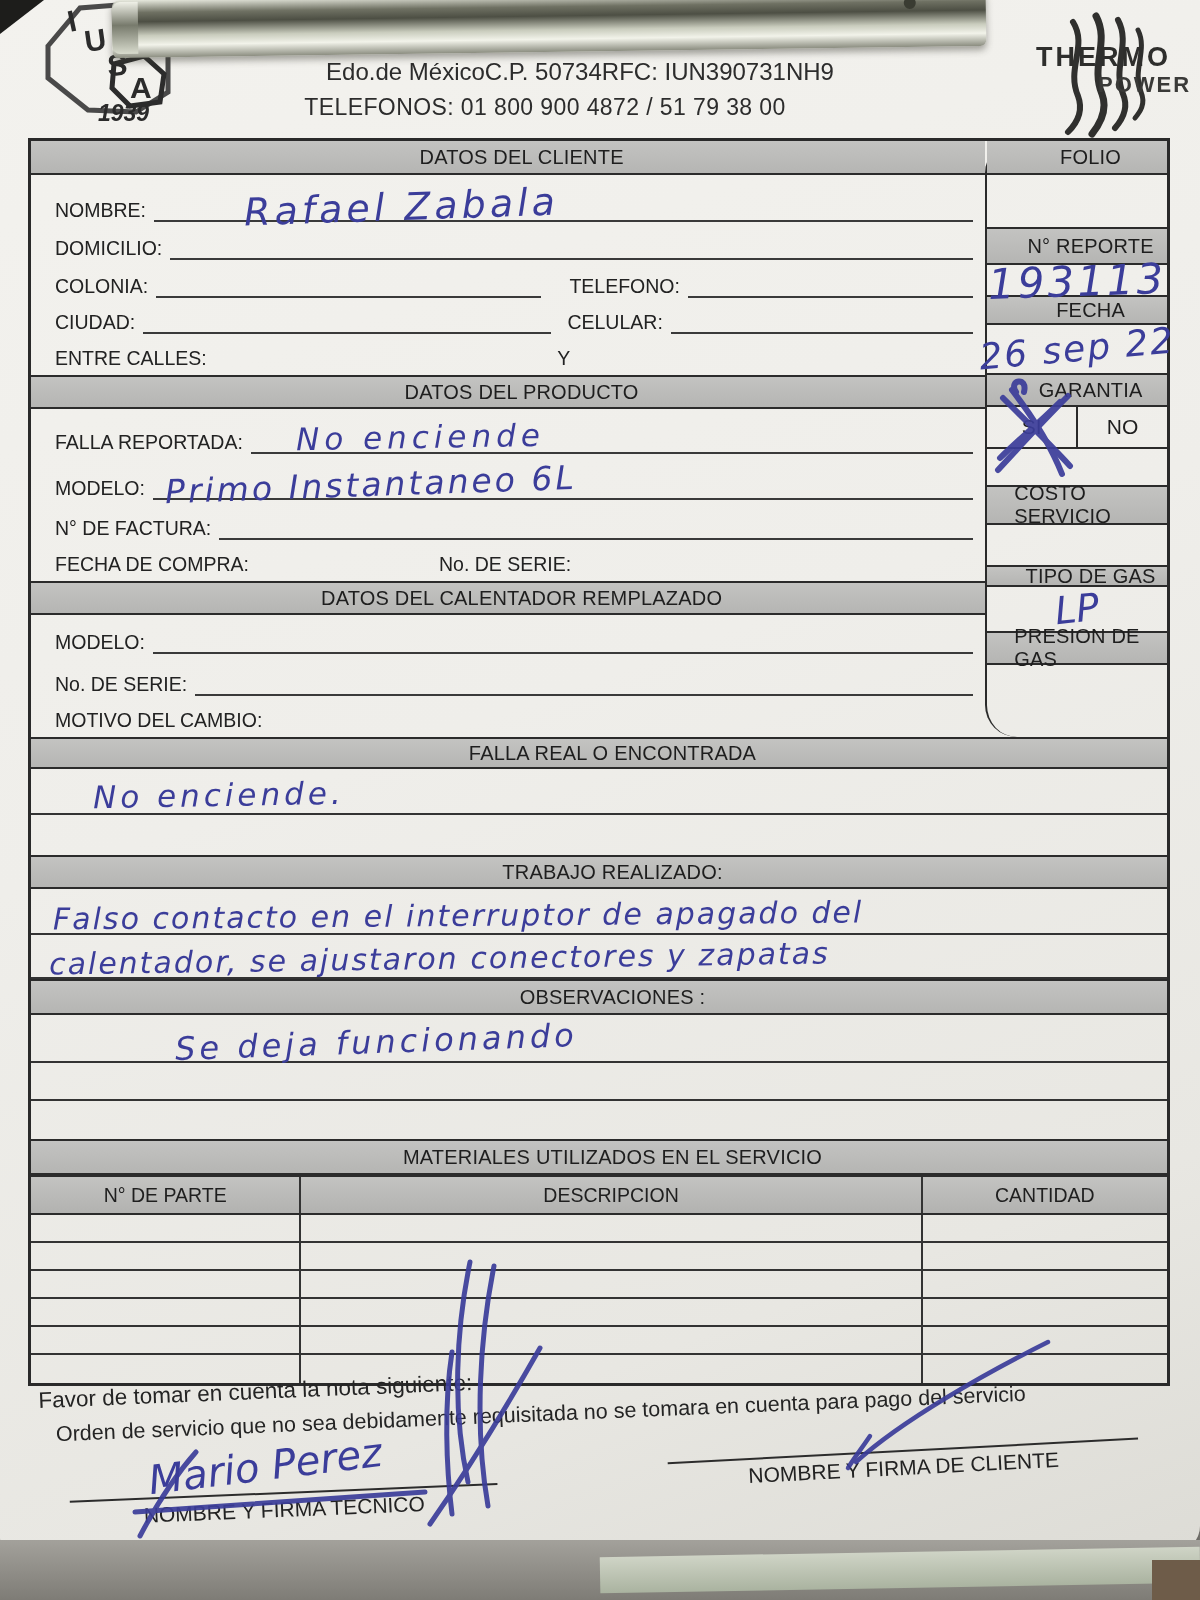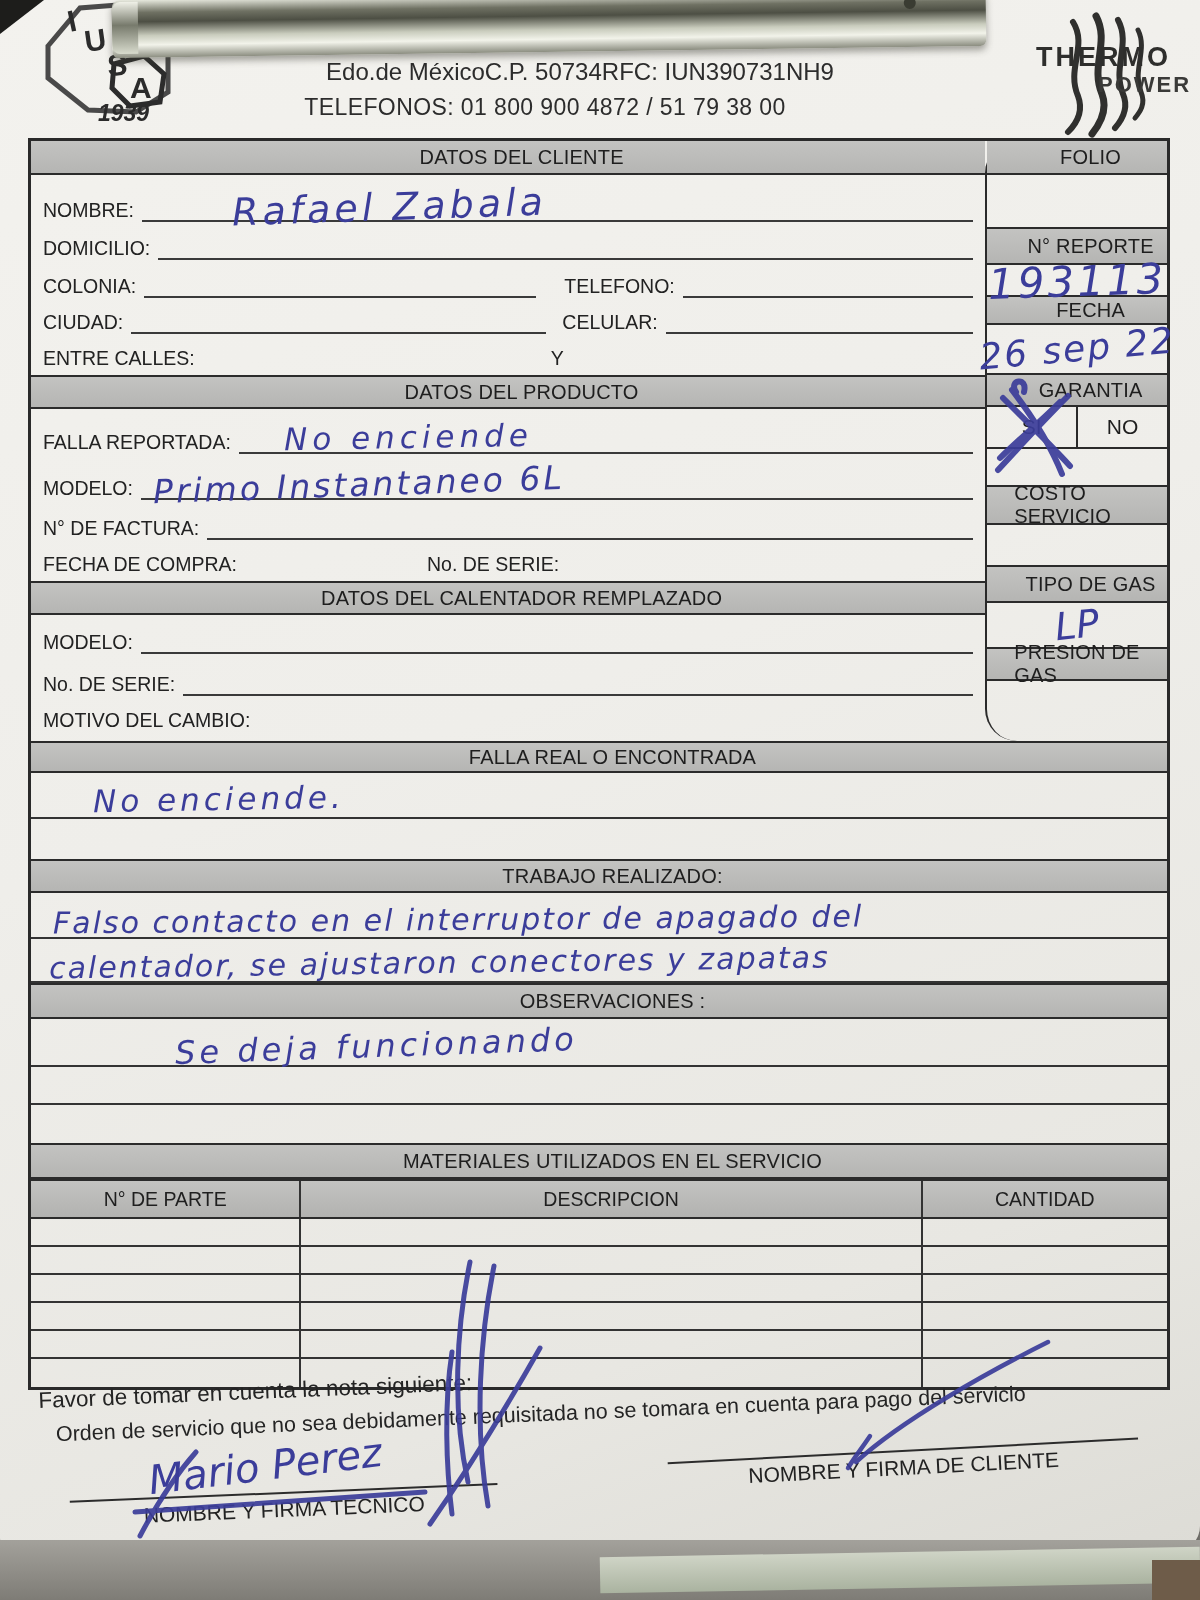--- a/index.html
+++ b/index.html
@@ -28,21 +28,21 @@
   .year{position:absolute;left:98px;top:100px;font-size:23px;font-weight:bold;font-style:italic;color:#2b2b2b;}
   
   .form{position:absolute;left:28px;top:138px;width:1142px;border:3px solid #2a2a2a;background:transparent;}
   *,*::before,*::after{box-sizing:border-box;}
   .topgrid{display:flex;}
   .maincol{width:84%;}
   .rightcol{width:16%;border-left:2.5px solid #2a2a2a;border-radius:32px;}
   .band{background:linear-gradient(180deg,#c3c3c1,#b5b5b3);border-top:2px solid #2b2b2b;border-bottom:2px solid #2b2b2b;
     display:flex;align-items:center;justify-content:center;font-size:20px;color:#1e1e1e;letter-spacing:.2px;padding-left:27px;}
   .band.first{border-top:none;}
-  .frow{display:flex;align-items:flex-end;padding:0 12px 5px 12px;position:relative;}
+  .frow{display:flex;align-items:flex-end;padding:0 12px 5px 24px;position:relative;}
   .lbl{font-size:19.5px;color:#222;white-space:nowrap;}
   .fill{flex:1;border-bottom:2.2px solid #3a3a3a;margin-left:8px;height:100%;position:relative;display:flex;align-items:flex-end;overflow:visible;}
   .rrow{display:flex;align-items:center;justify-content:center;position:relative;overflow:visible;}
   .bb{border-bottom:2px solid #2b2b2b;}
   .ink{font-family:"DejaVu Sans",sans-serif;font-style:italic;color:#3b3d9a;white-space:nowrap;line-height:.9;position:relative;}
   .sino{display:flex;}
   .sino>div{flex:1;display:flex;align-items:center;justify-content:center;font-size:21px;color:#1e1e1e;}
   .sino>div+div{border-left:2.5px solid #2a2a2a;}
   .lrow{border-bottom:2.5px solid #333;display:flex;align-items:center;padding:0 14px;position:relative;overflow:visible;}
   .lrow.nob{border-bottom:none;}
@@ -215,21 +215,21 @@
           </div>
         <div class="sino bb" style="height:42px">
           <div>SI</div>
           <div>NO</div>
         </div>
         <div class="rrow" style="height:36px"></div>
         <div class="band" style="height:40px">
             <span>COSTO SERVICIO</span>
           </div>
         <div class="rrow" style="height:40px"></div>
-        <div class="band" style="height:38px">
+        <div class="band" style="height:22px">
             <span>TIPO DE GAS</span>
           </div>
         <div class="rrow" style="height:44px">
           <span class="ink" style="font-size:38px;transform:rotate(-6deg)">LP</span>
         </div>
         <div class="band" style="height:34px">
             <span>PRESION DE GAS</span>
           </div>
         <div class="rrow" style="height:60px"></div>
       </div>

